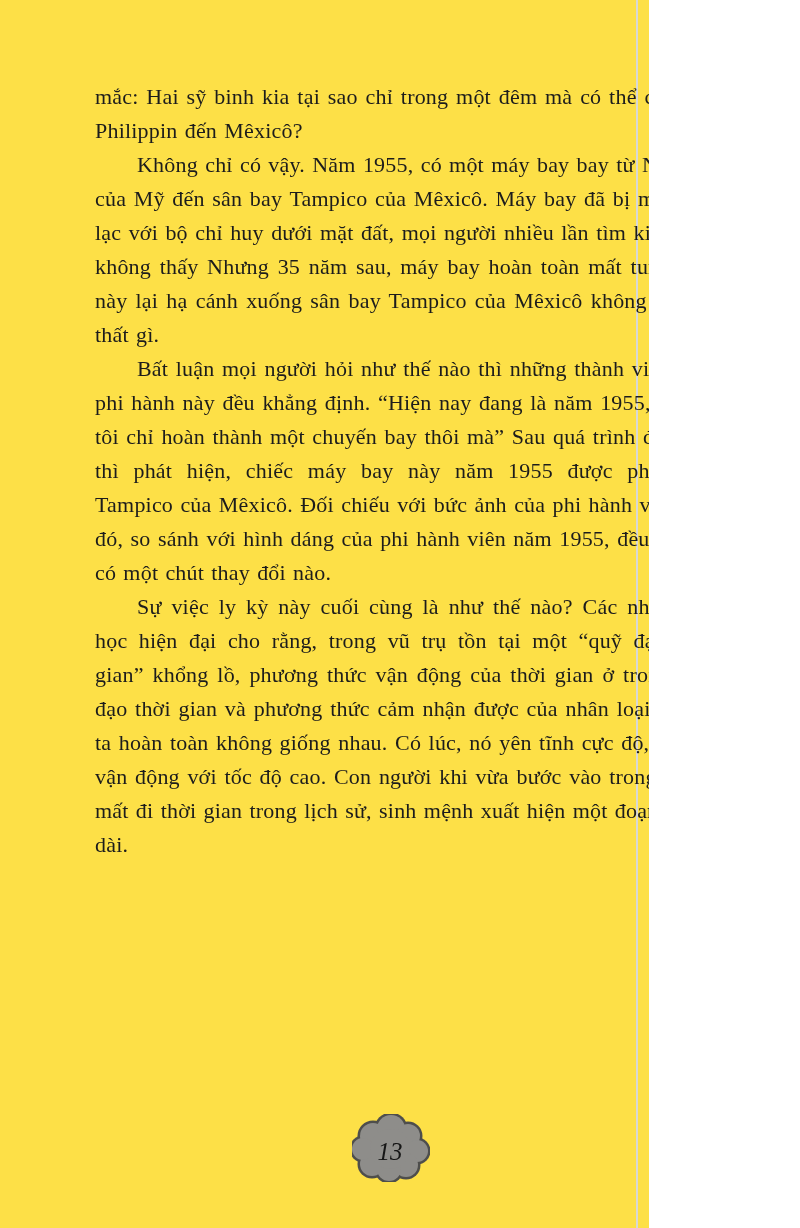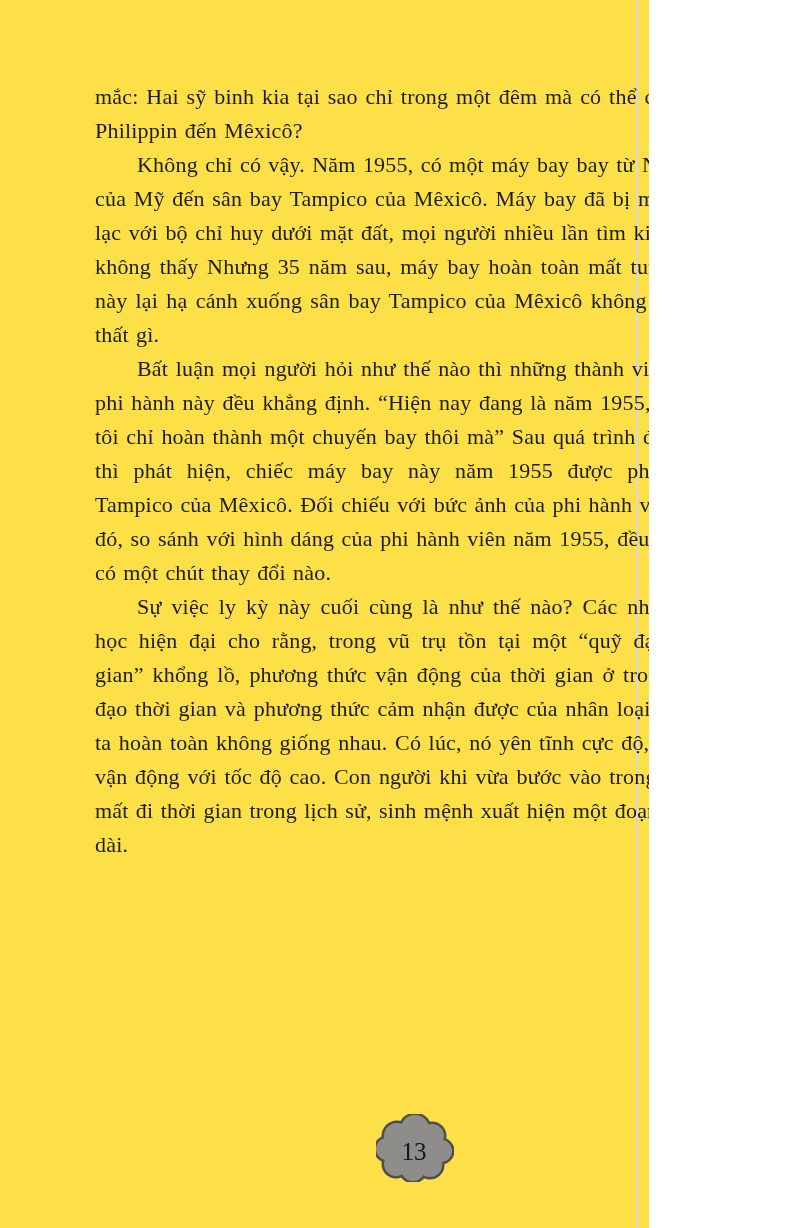--- a/index.html
+++ b/index.html
@@ -39,24 +39,25 @@
     }
     .para {
       margin: 0;
       text-indent: 42px;
     }
     .para.no-indent {
       text-indent: 0;
     }
     .page-number-badge {
       position: absolute;
-      left: 376px;
+      left: 352px;
       top: 1114px;
       width: 78px;
       height: 68px;
+      font-style: italic;
     }
     .page-number-badge svg {
       display: block;
       width: 100%;
       height: 100%;
     }
   </style>
 </head>
 <body>
 

